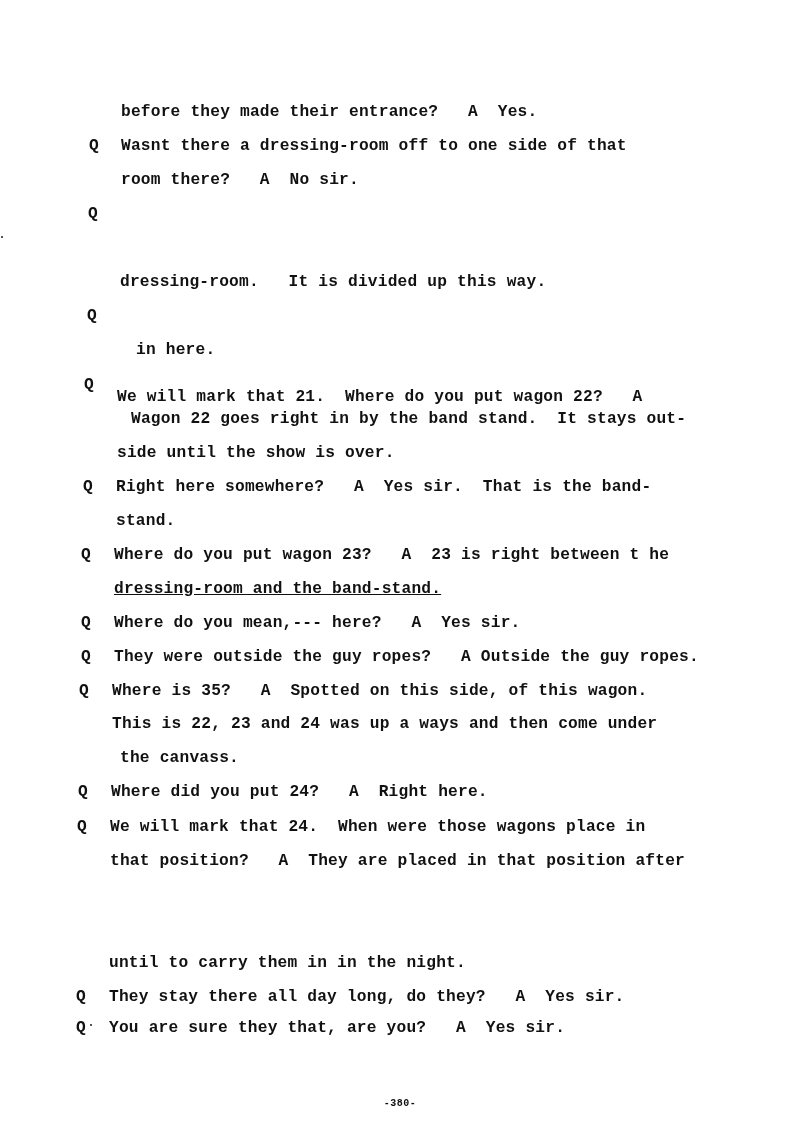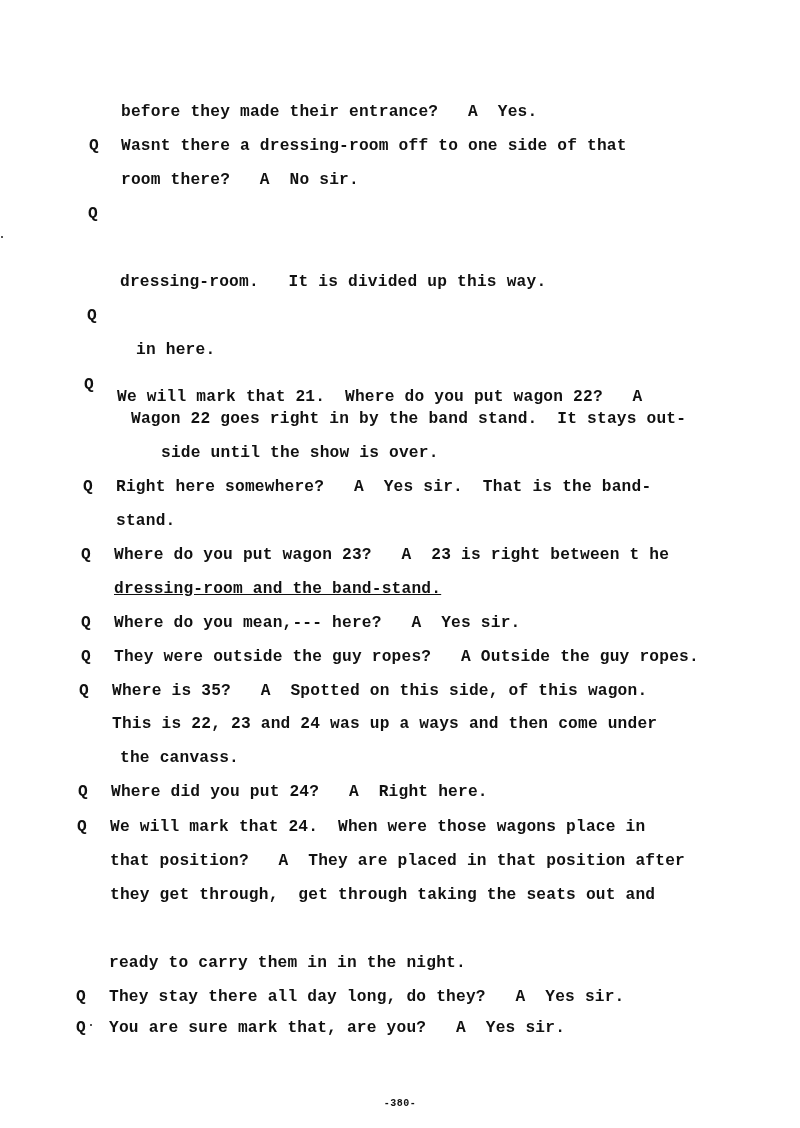--- a/index.html
+++ b/index.html
@@ -66,21 +66,21 @@
 
   <div class="q-mark" style="left:88px; top:204px;">Q</div>
   <div class="line" style="left:120px; top:272px;">dressing-room.   It is divided up this way.</div>
 
   <div class="q-mark" style="left:87px; top:306px;">Q</div>
   <div class="line" style="left:136px; top:340px;">in here.</div>
 
   <div class="q-mark" style="left:84px; top:375px;">Q</div>
   <div class="line" style="left:117px; top:375px;margin-top:12px;">We will mark that 21.  Where do you put wagon 22?   A</div>
   <div class="line" style="left:131px; top:409px;">Wagon 22 goes right in by the band stand.  It stays out-</div>
-  <div class="line" style="left:117px; top:443px;margin-left:44px;">side until the show is over.</div>
+  <div class="line" style="left:117px; top:443px;">side until the show is over.</div>
 
   <div class="q-mark" style="left:83px; top:477px;">Q</div>
   <div class="line" style="left:116px; top:477px;">Right here somewhere?   A  Yes sir.  That is the band-</div>
   <div class="line" style="left:116px; top:511px;">stand.</div>
 
   <div class="q-mark" style="left:81px; top:545px;">Q</div>
   <div class="line" style="left:114px; top:545px;">Where do you put wagon 23?   A  23 is right between t he</div>
   <div class="line" style="left:114px; top:579px;text-decoration:underline;">dressing-room and the band-stand.</div>
 
   <div class="q-mark" style="left:81px; top:613px;">Q</div>
@@ -93,26 +93,25 @@
   <div class="line" style="left:112px; top:681px;">Where is 35?   A  Spotted on this side, of this wagon.</div>
   <div class="line" style="left:112px; top:714px;">This is 22, 23 and 24 was up a ways and then come under</div>
   <div class="line" style="left:120px; top:748px;">the canvass.</div>
 
   <div class="q-mark" style="left:78px; top:782px;">Q</div>
   <div class="line" style="left:111px; top:782px;">Where did you put 24?   A  Right here.</div>
 
   <div class="q-mark" style="left:77px; top:817px;">Q</div>
   <div class="line" style="left:110px; top:817px;">We will mark that 24.  When were those wagons place in</div>
   <div class="line" style="left:110px; top:851px;">that position?   A  They are placed in that position after</div>
-  <div class="line" style="left:110px; top:885px;">they get through,  get through taking the seats out and</div>
-  <div class="line" style="left:109px; top:953px;">ready to carry them in in the night.</div>
+  <div class="line" style="left:109px; top:953px;">until to carry them in in the night.</div>
 
   <div class="q-mark" style="left:76px; top:987px;">Q</div>
   <div class="line" style="left:109px; top:987px;">They stay there all day long, do they?   A  Yes sir.</div>
 
   <div class="q-mark" style="left:76px; top:1018px;">Q</div>
-  <div class="line" style="left:109px; top:1018px;">You are sure mark that, are you?   A  Yes sir.</div>
+  <div class="line" style="left:109px; top:1018px;">You are sure they that, are you?   A  Yes sir.</div>
 
   <div class="margin-dot" style="left:1px; top:236px;"></div>
   <div class="margin-dot" style="left:90px; top:1024px;"></div>
 
   <div class="page-number">-380-</div>
 </div>
 
 </body></html>

